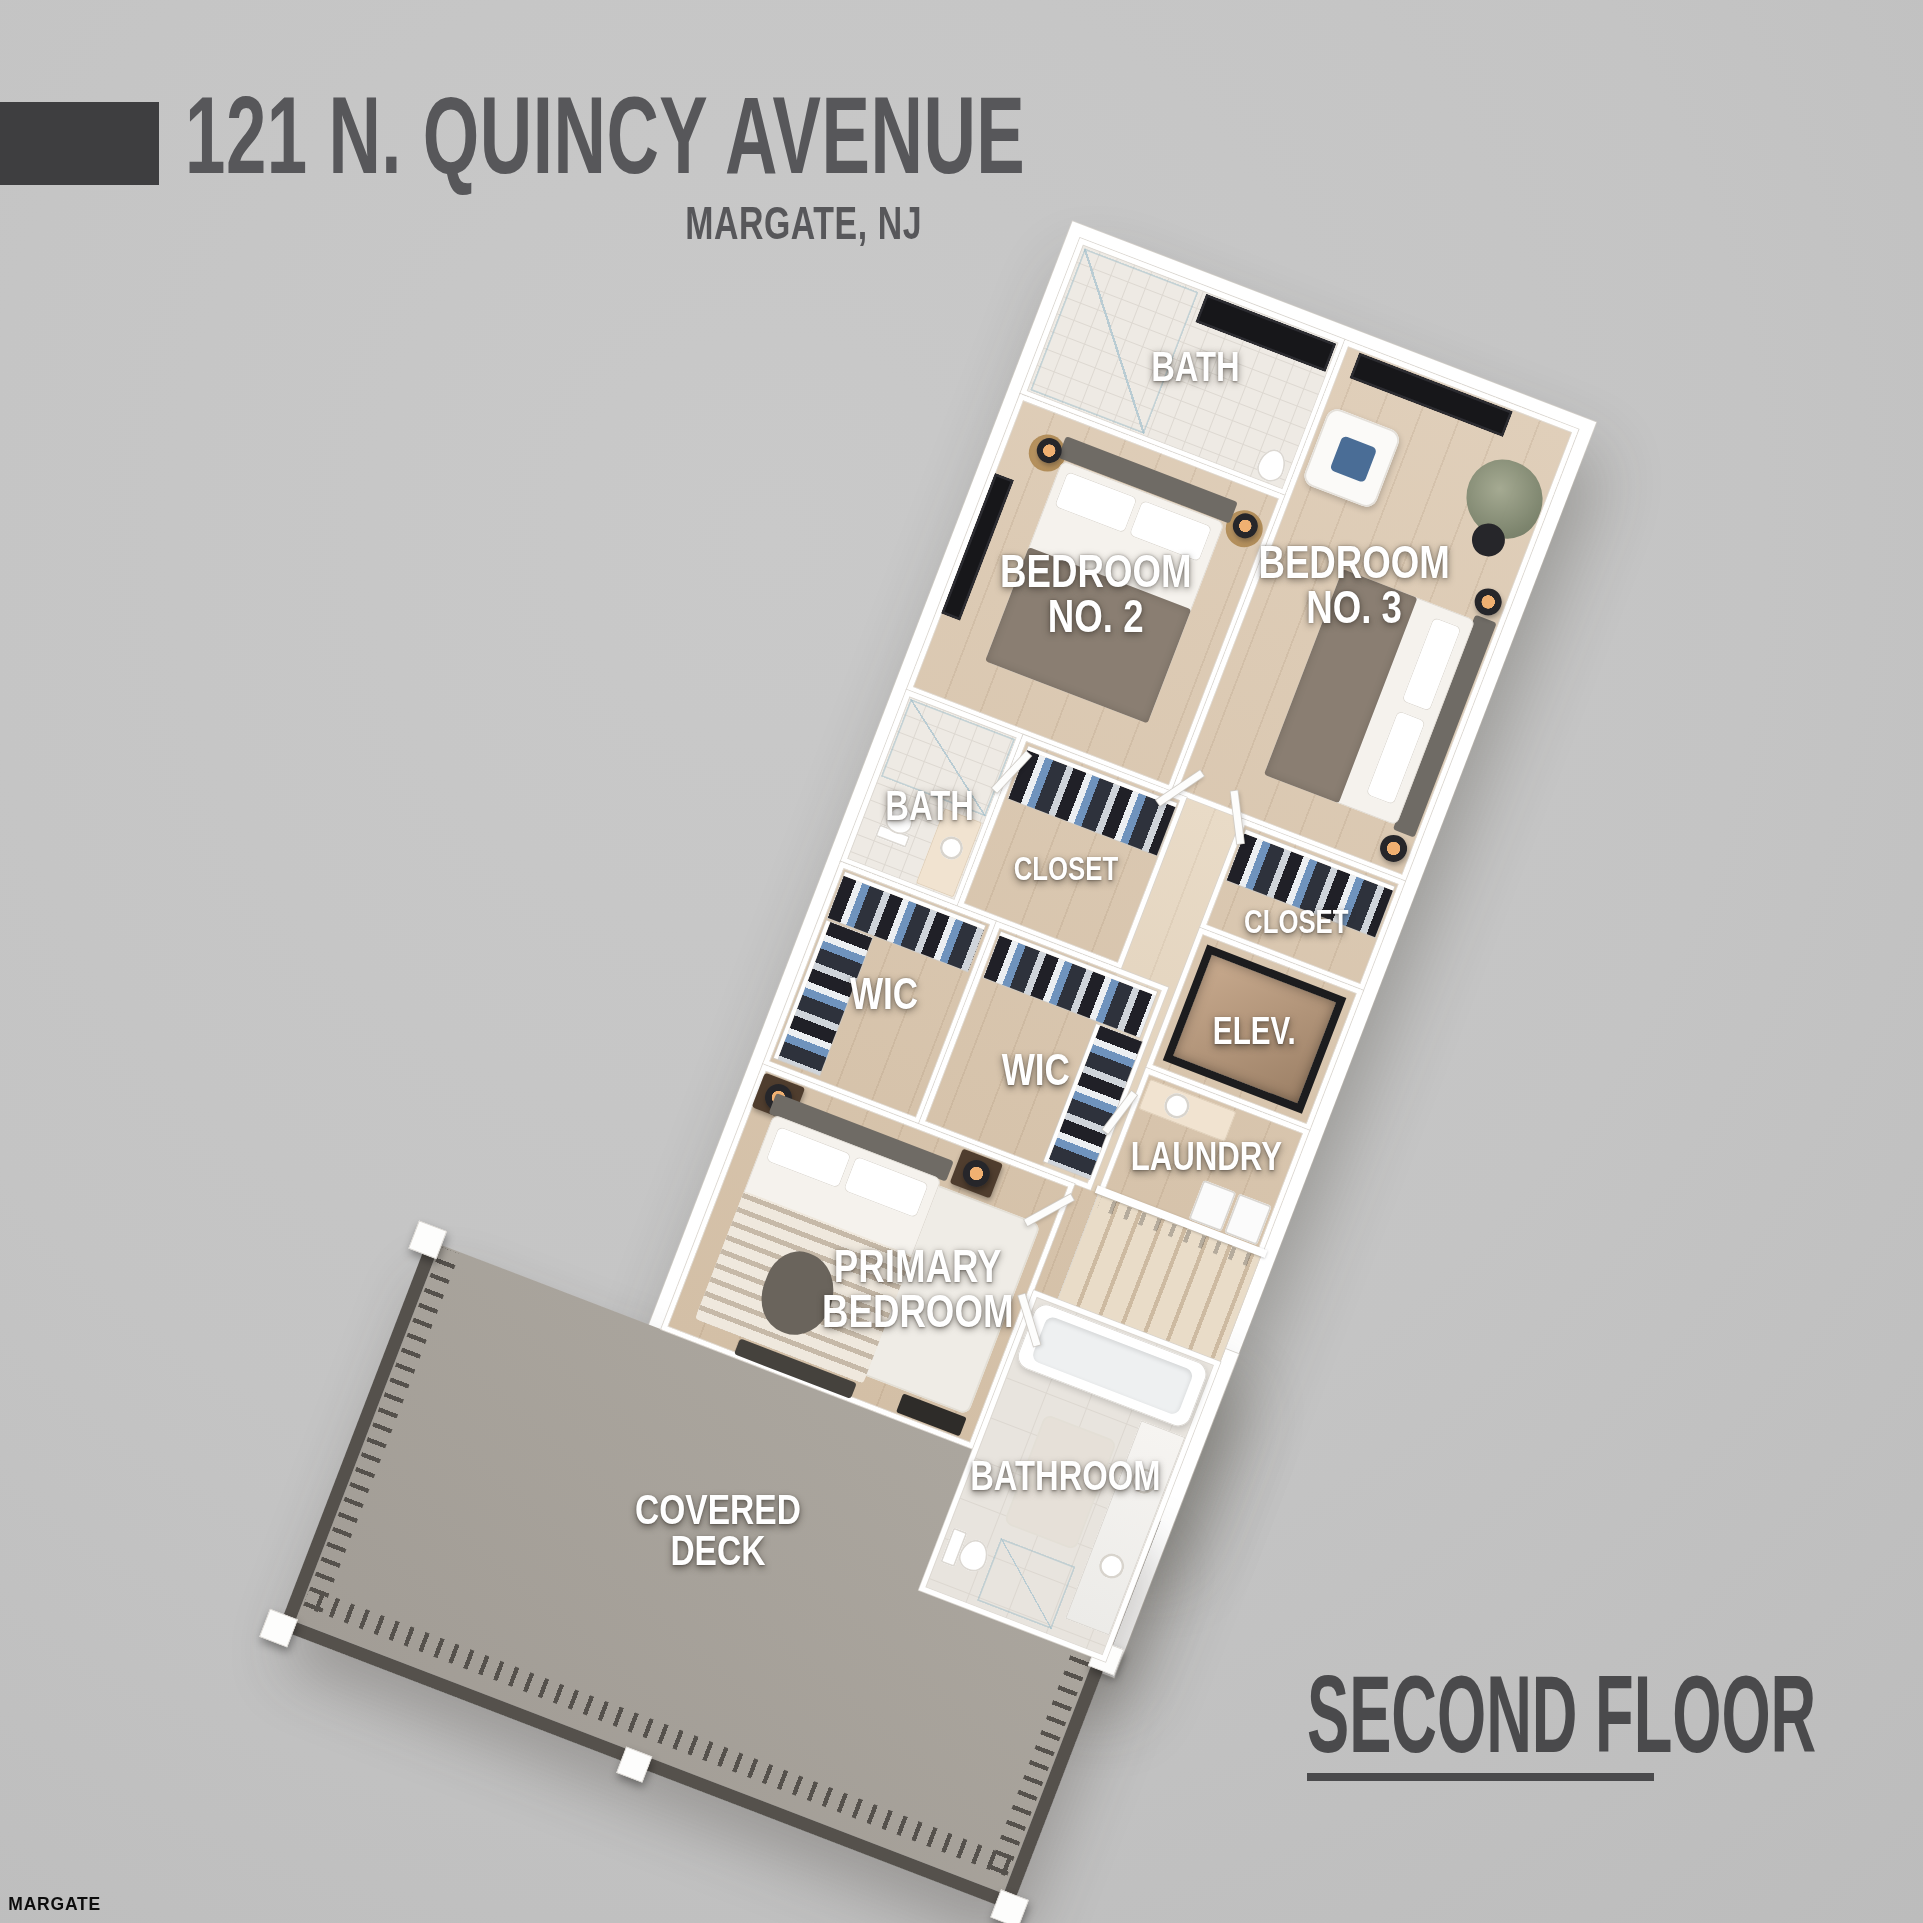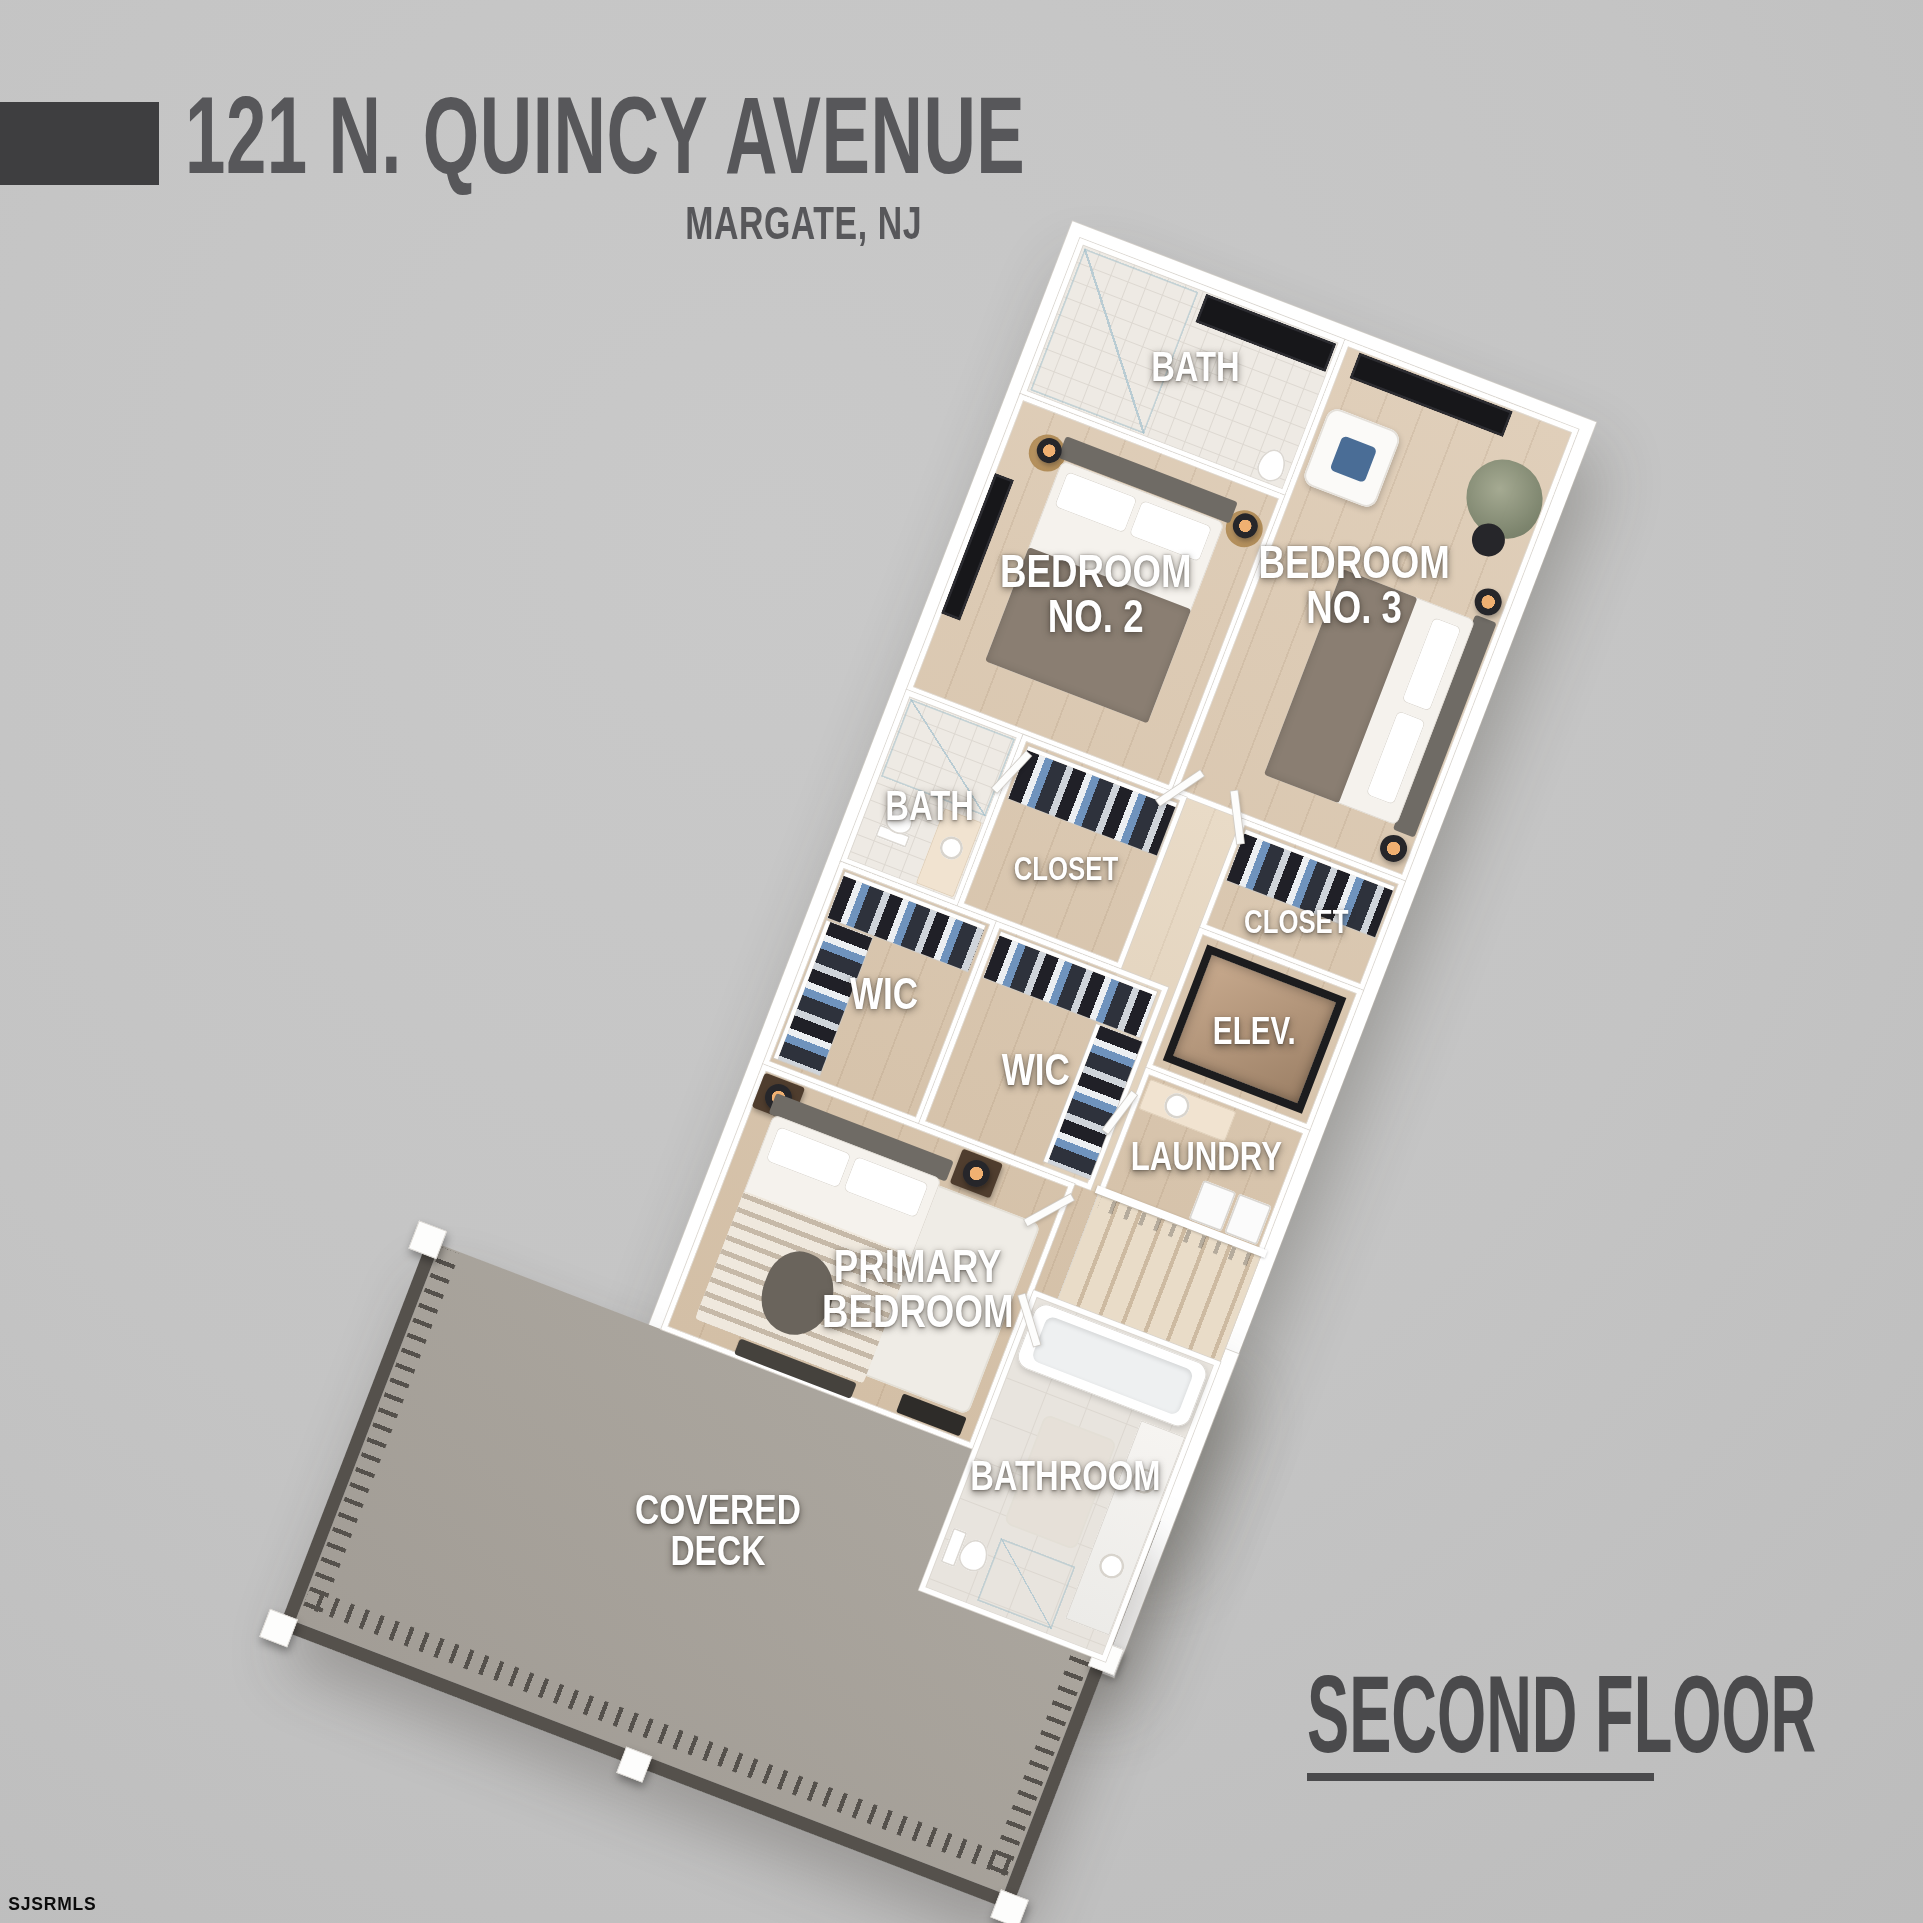--- a/index.html
+++ b/index.html
@@ -228,14 +228,14 @@
   </div>
   <div class="room-label fs50" style="left:430px;top:1161px;">BATHROOM</div>
   <div class="room-label fs52" style="left:125px;top:1336px;">
     <div>COVERED</div>
     <div>DECK</div>
   </div>
 </div>
 
 <div class="abs floor-title">SECOND FLOOR</div>
 <div class="abs floor-underline"></div>
-<div class="abs watermark">SJSRMLS</div>
+<div class="abs watermark">MARGATE</div>
 
 
 </body></html>

